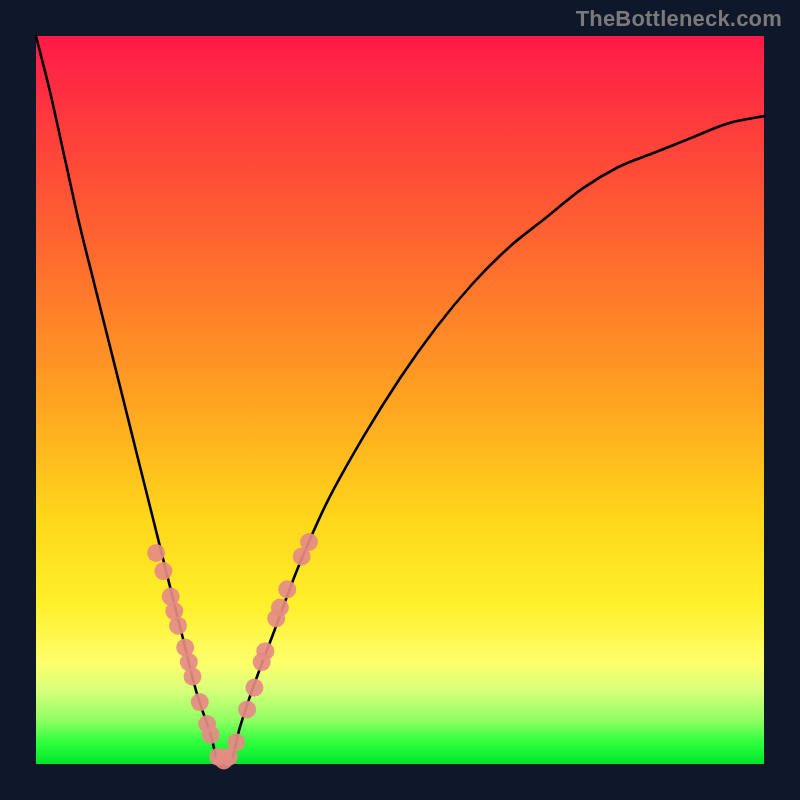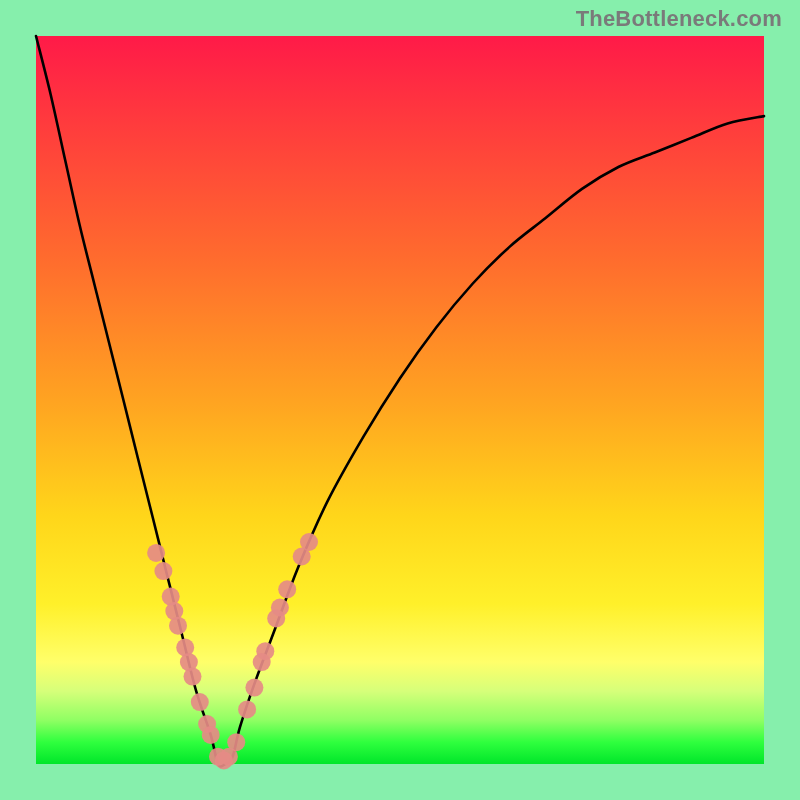--- a/index.html
+++ b/index.html
@@ -10,21 +10,21 @@
     overflow: hidden;
     background: #000;
     font-family: Arial, Helvetica, sans-serif;
   }
   .frame {
     position: absolute;
     left: 0;
     top: 0;
     width: 800px;
     height: 800px;
-    background: #86efac;
+    background: #0f172a;
   }
   .plot-area {
     position: absolute;
     left: 36px;
     top: 36px;
     width: 728px;
     height: 728px;
     
     background: linear-gradient(
       to bottom,

